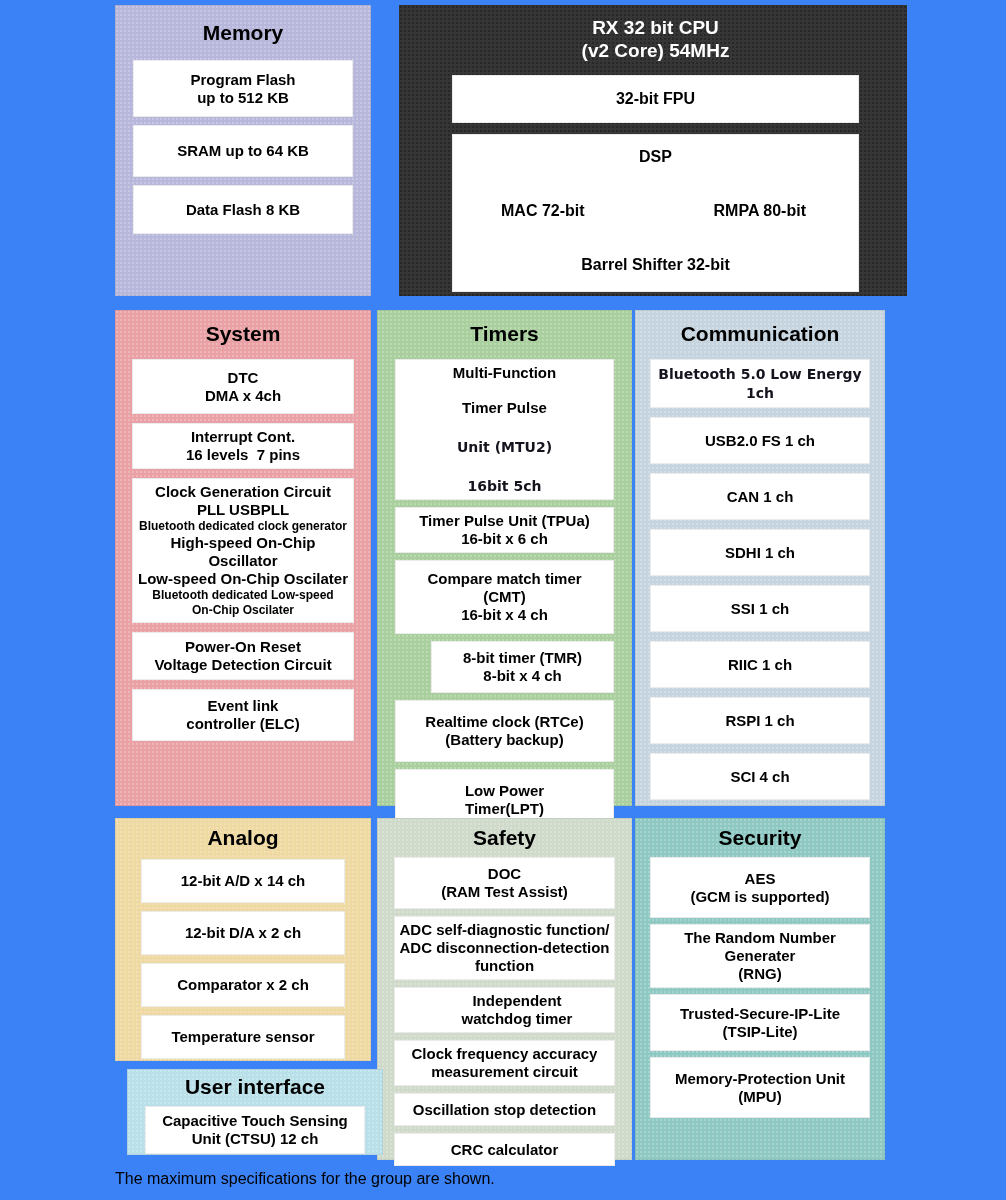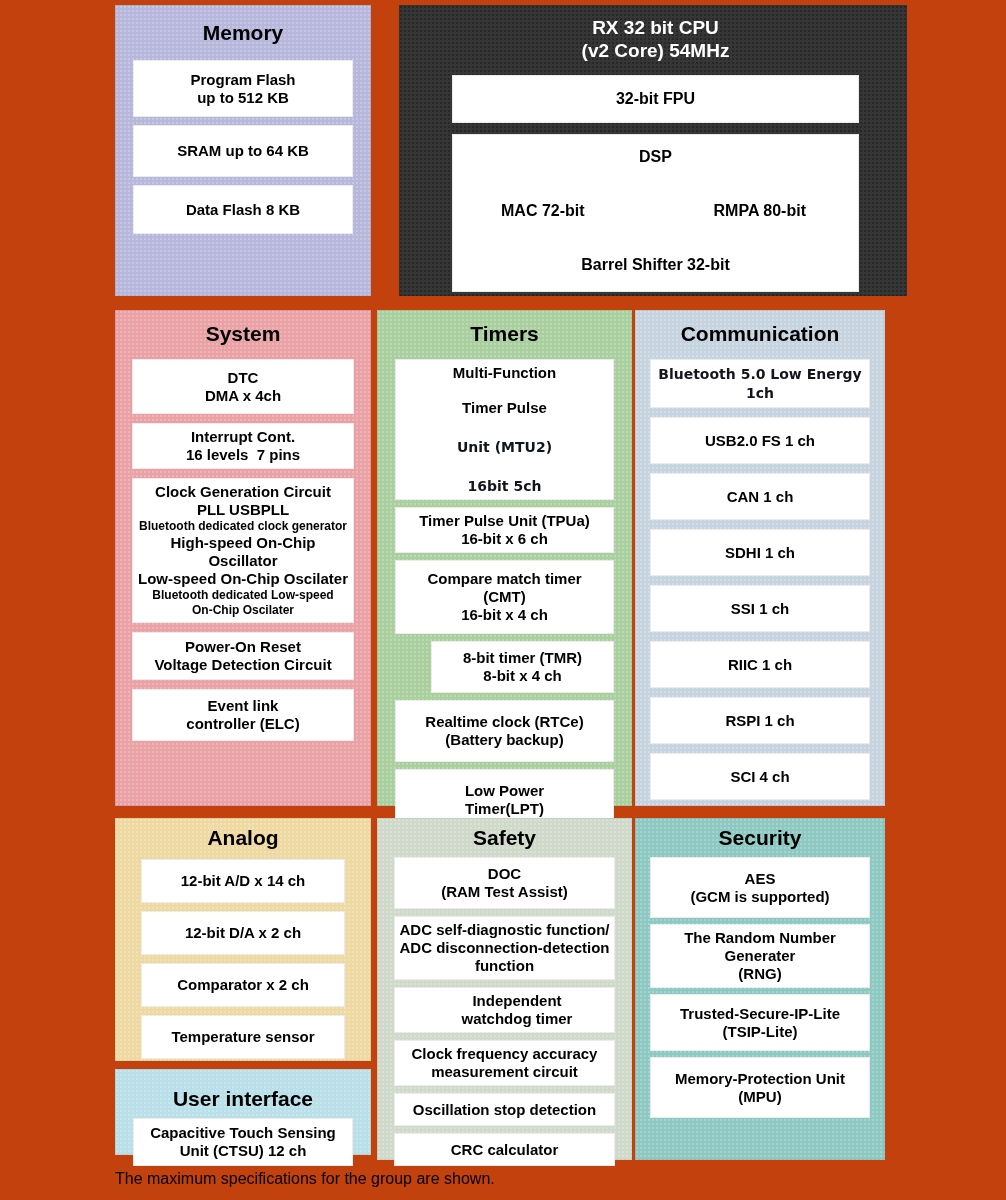--- a/index.html
+++ b/index.html
@@ -1,17 +1,17 @@
 <!DOCTYPE html>
 <html><head>
 <meta charset="utf-8">
 <style>
   html,body{margin:0;padding:0;background:#fff;}
   #canvas{
-    position:relative;width:1006px;height:1200px;background:#c2410c;
+    position:relative;width:1006px;height:1200px;background:#3b82f6;
     font-family:"Liberation Sans",sans-serif;color:#000;overflow:hidden;text-decoration:underline;
   }
   .block{
     position:absolute;box-sizing:border-box;
     background-image:radial-gradient(rgba(255,255,255,0.22) 1px, transparent 1.2px);
     background-size:4px 4px;
     box-shadow:inset 0 0 0 1px rgba(0,0,0,0.06);
   }
   .block-title{
     font-weight:bold;font-size:21px;text-align:center;margin:12px 0 14px;line-height:1.1;
@@ -83,21 +83,21 @@
   #safety .items .box:nth-child(6){min-height:33px;}
 
   #security{left:635px;top:818px;width:250px;height:342px;padding:0 15px;}
   #security .block-title{margin:8px 0 8px;}
   #security .items{row-gap:6px;}
   #security .items .box:nth-child(1){min-height:61px;}
   #security .items .box:nth-child(2){min-height:58px;}
   #security .items .box:nth-child(3){min-height:57px;}
   #security .items .box:nth-child(4){min-height:61px;}
 
-  #user-interface{left:115px;top:1069px;width:256px;height:86px;padding:12px 18px;}
+  #user-interface{left:127px;top:1069px;width:256px;height:86px;padding:0 18px;}
   #user-interface .block-title{margin:6px 0 8px;}
   #user-interface .items .box{min-height:48px;}
 
   #footer{position:absolute;left:115px;top:1170px;font-size:16px;font-weight:normal;color:#000;}
 </style>
 </head>
 <body>
 
 <div id="canvas">
 

